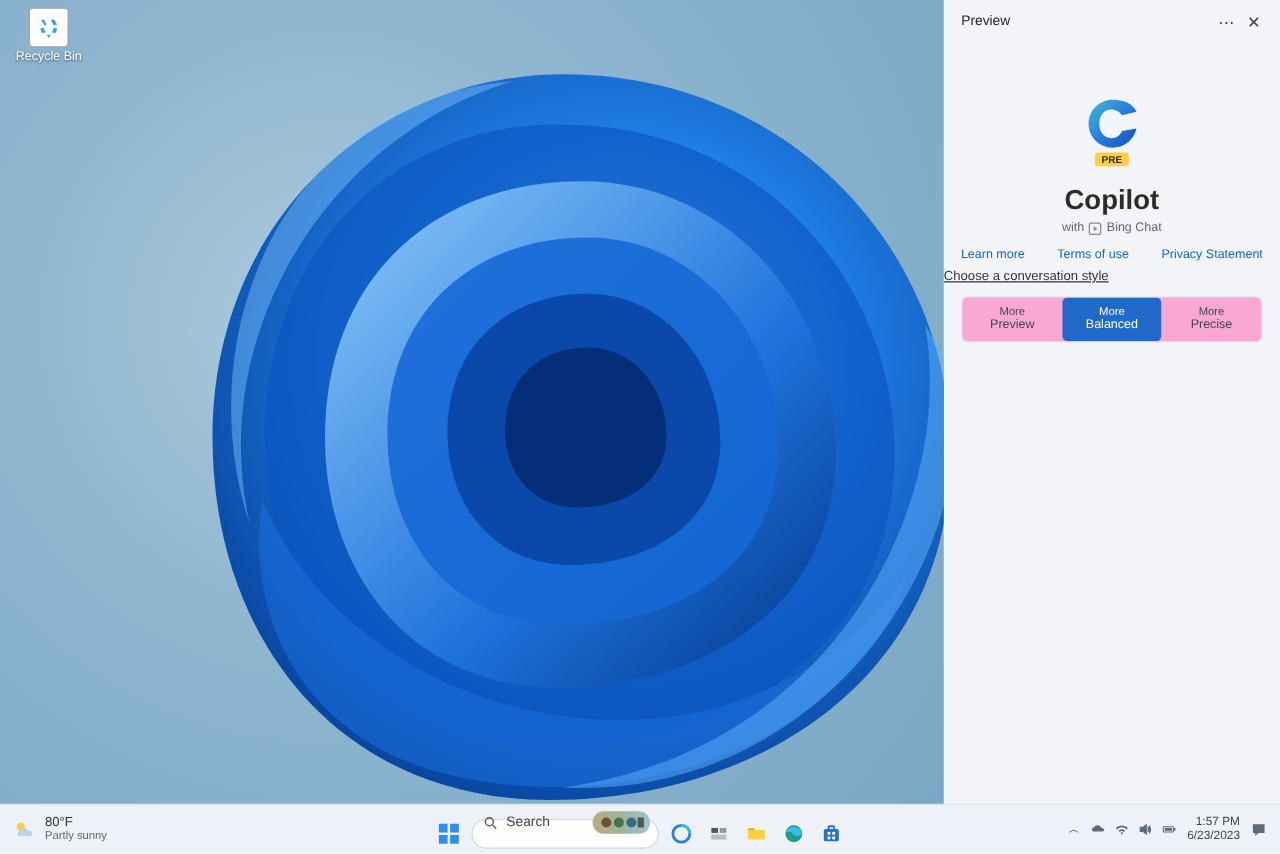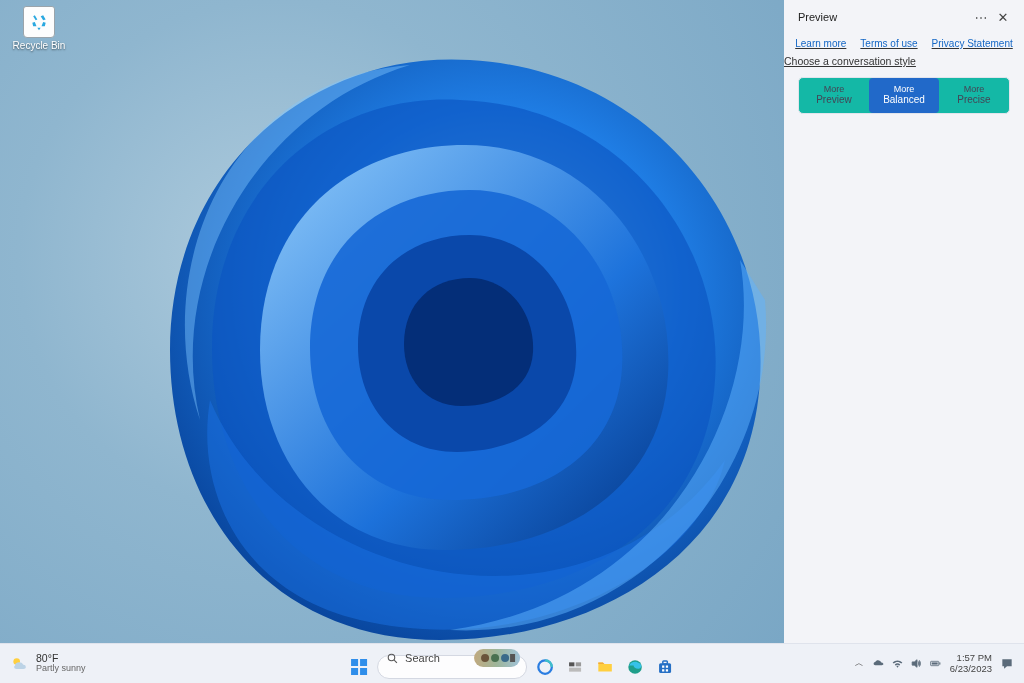--- a/index.html
+++ b/index.html
@@ -35,21 +35,21 @@
     margin: 0 auto 2px;
     background: #fdfdfd;
     border: 1px solid #9aa4ab;
     border-radius: 3px 3px 4px 4px;
     display: flex; align-items: center; justify-content: center;
   }
   .desktop-icon .bin svg { width: 20px; height: 20px; }
 
   
   .copilot {
-    width: 240px;
+    width: 269px;
     background: #f3f4f8;
     display: flex;
     flex-direction: column;
     font-size: 11px;
     color: #333;
   }
   .cp-header {
     display: flex; align-items: center;
     padding: 6px 10px 0 14px;
     height: 28px;
@@ -101,37 +101,36 @@
   .card p { font-size: 10.5px; color: #555; line-height: 1.4; }
 
   .disclaimer {
     margin: 18px 16px 0;
     font-size: 10px; color: #555;
     text-align: center; line-height: 1.45;
   }
   .disclaimer a, .links a { color: #1567c5; text-decoration: none; cursor: pointer; }
   .links {
     margin-top: 10px;
-    display: flex; gap: 14px; justify-content: center;
+    display: flex; gap: 26px; justify-content: center;
     font-size: 10px;
-    text-decoration: underline;
   }
 
   .style-label {
     margin-top: 6px;
     text-align: left;
     font-size: 10.5px; color: #333; text-decoration: underline;
   }
   .style-picker {
     margin: 10px 14px 0;
     display: flex;
     border: 1px solid #e1e4ec;
     border-radius: 5px;
     overflow: hidden;
-    background: #14b8a6;
+    background: #f9a8d4;
   }
   .style-picker .opt {
     flex: 1;
     padding: 6px 0 7px;
     text-align: center;
     font-size: 9px; color: #445; line-height: 1.15;
     cursor: pointer;
   }
   .style-picker .opt span { display: block; }
   .style-picker .opt .l2 { font-size: 10px; }
@@ -264,20 +263,41 @@
   </div>
 
   <div class="copilot">
     <div class="cp-header">
       <span class="title">Preview</span>
       <span class="spacer"></span>
       <span class="hbtn">⋯</span>
       <span class="hbtn">✕</span>
     </div>
 
+    <div class="cp-logo">
+      <div>
+        <svg viewBox="0 0 48 48">
+          <defs>
+            <linearGradient id="cg" x1="0" y1="0" x2="1" y2="1">
+              <stop offset="0%" stop-color="#3ec0c9"></stop>
+              <stop offset="50%" stop-color="#2a7de1"></stop>
+              <stop offset="100%" stop-color="#1050b5"></stop>
+            </linearGradient>
+          </defs>
+          <path fill="url(#cg)" d="M24 4C13 4 4 13 4 24s9 20 20 20c10 0 18-7 20-16l-12 2c-2 4-5 6-9 6-6 0-10-5-10-12S17 12 23 12c4 0 7 2 9 5l12-3C41 7 33 4 24 4z"></path>
+        </svg>
+        <div><span class="pre-badge">PRE</span></div>
+      </div>
+      <h1>Copilot</h1>
+      <div class="sub">
+        <span>with</span>
+        <span class="bico"></span>
+        <span>Bing Chat</span>
+      </div>
+    </div>
 
 
     <div class="links">
       <a>Learn more</a>
       <a>Terms of use</a>
       <a>Privacy Statement</a>
     </div>
 
     <div class="style-label">Choose a conversation style</div>
     <div class="style-picker">

